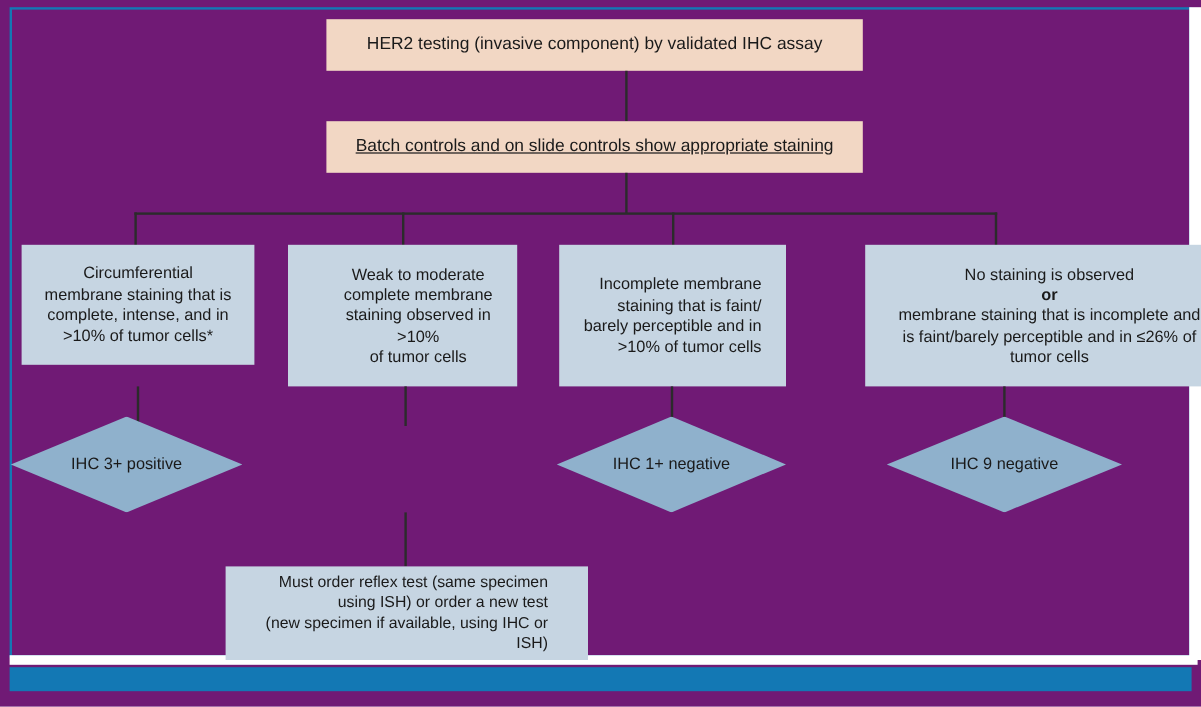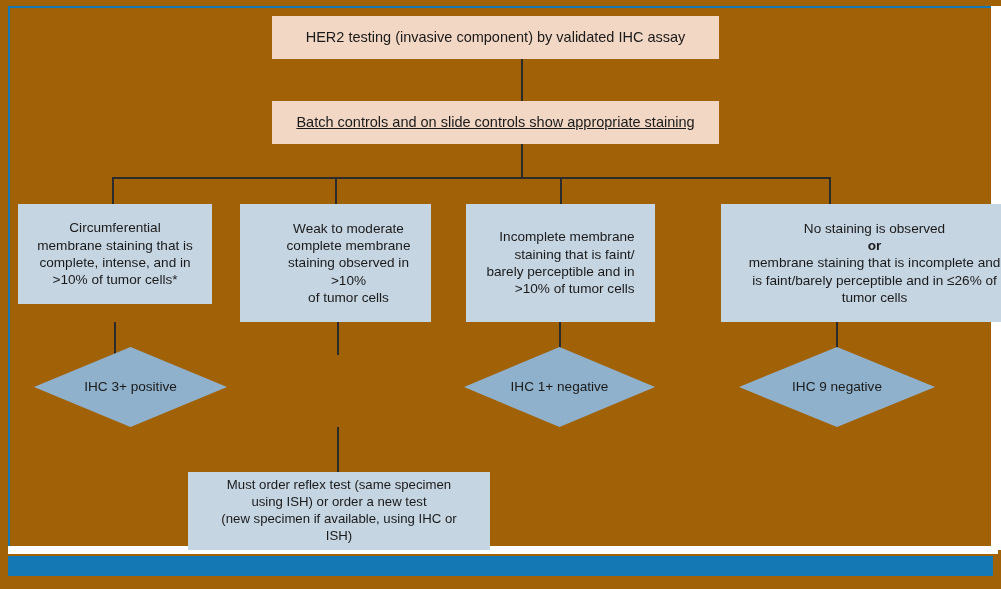--- a/index.html
+++ b/index.html
@@ -2,21 +2,21 @@
 <html><head>
 <meta charset="utf-8">
 <style>
   html,body{margin:0;padding:0;background:#ffffff;}
   body{font-family:"Liberation Sans","DejaVu Sans",sans-serif;}
 
   #figure{
     position:relative;
     width:1001px;
     height:589px;
-    background:#a16207;
+    background:#701a75;
     overflow:hidden;
   }
 
   
   #frame-border{
     position:absolute;
     left:8px; top:6px;
     width:985px; height:542px;
     border:2px solid #1378B4;
     box-sizing:border-box;
@@ -70,21 +70,21 @@
     line-height:1.3;
   }
 
   
   .line{ position:absolute; background:#2b2b2b; }
   .vline{ width:2px; }
   .hline{ height:2px; }
 
   .fs15{ font-size:14.5px; }
   .fs14{ font-size:13.6px; }
-  .fs13{ font-size:13.2px; }
+  .fs13{ font-size:13.2px;text-align:right; }
   .bold{ font-weight:bold; }
 </style>
 </head>
 <body>
 
 <div id="figure">
 
   <div id="frame-border"></div>
   <div id="frame-mask-right"></div>
   <div id="frame-mask-bottom"></div>
@@ -136,21 +136,21 @@
     <span class="txt">membrane staining that is incomplete and
 is faint/barely perceptible and in ≤26% of
 tumor cells</span>
   </div>
 
   <div class="line vline" style="left:114px; top:322px; height:33px;"></div>
   <div class="line vline" style="left:337px; top:322px; height:33px;"></div>
   <div class="line vline" style="left:559px; top:322px; height:33px;"></div>
   <div class="line vline" style="left:836px; top:322px; height:33px;"></div>
 
-  <div class="diamond fs14" style="left:34px; top:347px; width:193px; height:80px;">
+  <div class="diamond fs14" style="left:9px; top:347px; width:193px; height:80px;">
     <span class="txt">IHC 3+
 positive</span>
   </div>
 
 
   <div class="diamond fs14" style="left:464px; top:347px; width:191px; height:80px;">
     <span class="txt">IHC 1+
 negative</span>
   </div>
 

